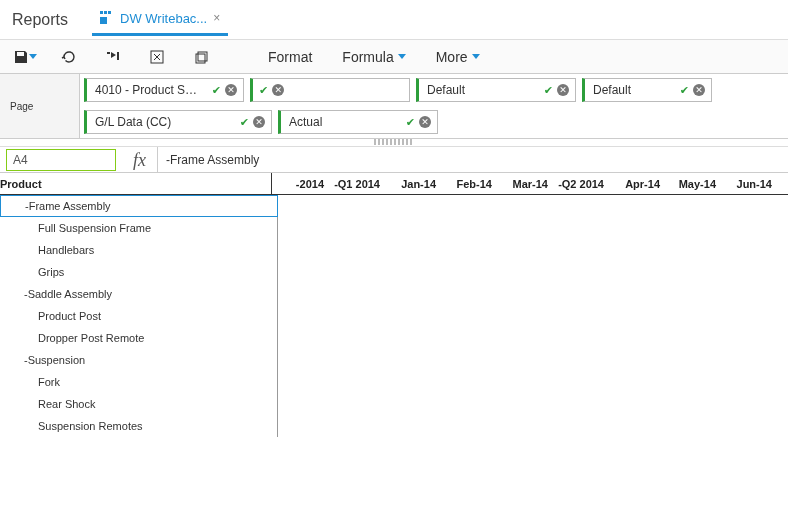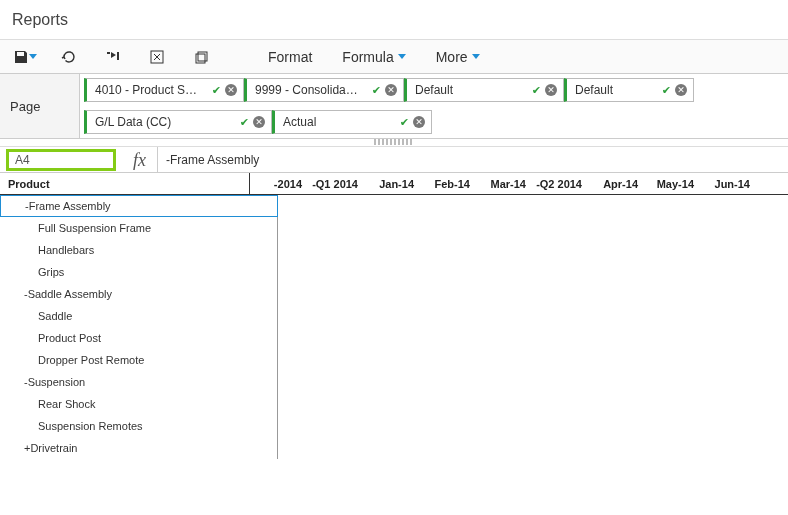--- a/index.html
+++ b/index.html
@@ -17,57 +17,67 @@
   
   .toolbar { display:flex; align-items:center; height:34px; padding:0 12px; gap:18px; border-bottom:1px solid #ccc; background:#fafafa; }
   .tbtn { display:flex; align-items:center; justify-content:center; width:26px; height:22px; cursor:pointer; }
   .tbtn svg { width:16px; height:16px; }
   .menu-item { font-size:14px; color:#333; cursor:pointer; display:flex; align-items:center; gap:4px; padding:0 6px; }
   .caret { width:0; height:0; border-left:4px solid transparent; border-right:4px solid transparent; border-top:5px solid #1f8ed5; display:inline-block; }
   .sep { flex:0 0 12px; }
 
   
   .page-area { display:flex; border-bottom:1px solid #ccc; }
-  .page-label { width:80px; display:flex; align-items:center; justify-content:flex-start; padding-left:10px; font-size:13px; color:#333; background:#f4f4f4; border-right:1px solid #ccc; }
+  .page-label { width:80px; display:flex; align-items:center; justify-content:flex-start; padding-left:10px; font-size:10px; color:#333; background:#f4f4f4; border-right:1px solid #ccc; }
   .chips { flex:1; display:flex; flex-direction:column; }
-  .chip-row { display:flex; padding:4px;align-items:center; }
+  .chip-row { display:flex; gap:6px; padding:4px;align-items:center; }
   .chip { display:flex; align-items:center; height:24px; border:1px solid #bbb; background:#fff; border-left:3px solid #2d9e3b; font-size:12px; color:#333; cursor:pointer; }
   .chip .text { padding:0 8px; white-space:nowrap; overflow:hidden; text-overflow:ellipsis; flex:1; }
   .chip .ctrls { display:flex; align-items:center; gap:4px; padding:0 6px; }
   .check { color:#2d9e3b; font-size:11px; }
   .xbtn { width:12px; height:12px; border-radius:50%; background:#777; color:#fff; font-size:9px; display:flex; align-items:center; justify-content:center; cursor:pointer; }
 
   
   .formula-bar { display:flex; align-items:center; height:26px; border-bottom:1px solid #ccc; }
-  .cell-ref { width:110px; height:22px; border:3px solid #84cc16; margin:2px 6px; padding:0 6px; font-size:12px; color:#555; }
+  .cell-ref { width:110px; height:22px; border:1px solid #84cc16; margin:2px 6px; padding:0 6px; font-size:12px; color:#555; }
   .fx { width:36px; text-align:center; font-style:italic; font-family:"Times New Roman", serif; font-size:18px; color:#555; border-right:1px solid #ccc; height:100%; line-height:26px; }
   .fx-input { flex:1; border:none; height:22px; padding:0 8px; font-size:12px; color:#333; }
 
   
   .grid-header { display:flex; height:22px; border-bottom:1px solid #333; font-size:11px; font-weight:bold; color:#222; }
-  .col-product { width:250px; padding-left:8px; display:flex; align-items:center; border-right:1px solid #333; }
+  .col-product { width:272px; display:flex; align-items:center; border-right:1px solid #333; }
   .col-period { flex:1; display:flex; }
   .pcol { width:56px; text-align:right; padding-right:4px; display:flex; align-items:center; justify-content:flex-end; }
 
   
   .grid-body { overflow:auto; height:calc(515px - 32px - 34px - 60px - 26px - 22px - 2px); }
   .row { display:flex; height:22px; font-size:11px; align-items:center; }
   .row .label { width:278px; padding-left:8px; border-right:1px solid #999; height:100%; display:flex; align-items:center; cursor:pointer; }
   .row.selected .label { border:1px solid #1f8ed5; background:#fff; }
   .indent-1 { padding-left:24px !important; }
   .indent-2 { padding-left:38px !important; }
 
   .drag-handle { margin:0 auto; width:40px; height:6px; background:repeating-linear-gradient(90deg,#bbb,#bbb 2px,#fff 2px,#fff 4px); }
   .drag-row { height:8px; border-bottom:1px solid #ddd; }
 </style>
 </head>
 <body>
 
 <div class="tabs">
   <div class="tab-label-left">Reports</div>
+  <div class="doc-tab">
+    <span class="icon">
+      <span></span>
+        <span></span>
+        <span></span>
+        <span class="big"></span>
+    </span>
+    <span>DW Writebac...</span>
+    <span class="close">×</span>
+  </div>
 </div>
 
 <div class="toolbar">
   <div class="tbtn">
     <svg viewBox="0 0 16 16">
         <path fill="#333" d="M2 2h10l2 2v10H2V2zm2 1v4h7V3H4zm1 7h6v3H5v-3z"></path>
       </svg>
     <span class="caret"></span>
   </div>
   <div class="tbtn">
@@ -109,21 +119,20 @@
   <div class="chips">
     <div class="chip-row" id="chip-row-1">
         <div class="chip" style="width: 160px;">
           <span class="text">4010 - Product Sales</span>
           <span class="ctrls">
             <span class="check">✔</span>
             <span class="xbtn">✕</span>
           </span>
         </div>
         <div class="chip" style="width: 160px;">
-          <span class="text">9999 - Consolidate...</span>
           <span class="ctrls">
             <span class="check">✔</span>
             <span class="xbtn">✕</span>
           </span>
         </div>
         <div class="chip" style="width: 160px;">
           <span class="text">Default</span>
           <span class="ctrls">
             <span class="check">✔</span>
             <span class="xbtn">✕</span>
@@ -191,33 +200,30 @@
     <div class="row">
       <div class="label indent-2">Handlebars</div>
     </div>
     <div class="row">
       <div class="label indent-2">Grips</div>
     </div>
     <div class="row">
       <div class="label indent-1">-Saddle Assembly</div>
     </div>
     <div class="row">
-      <div class="label indent-2">Saddle</div>
-    </div>
-    <div class="row">
       <div class="label indent-2">Product Post</div>
     </div>
     <div class="row">
       <div class="label indent-2">Dropper Post Remote</div>
     </div>
     <div class="row">
       <div class="label indent-1">-Suspension</div>
     </div>
     <div class="row">
+      <div class="label indent-2">Fork</div>
+    </div>
+    <div class="row">
       <div class="label indent-2">Rear Shock</div>
     </div>
     <div class="row">
       <div class="label indent-2">Suspension Remotes</div>
     </div>
-    <div class="row">
-      <div class="label indent-1">+Drivetrain</div>
-    </div>
   </div>
 
 </body></html>

